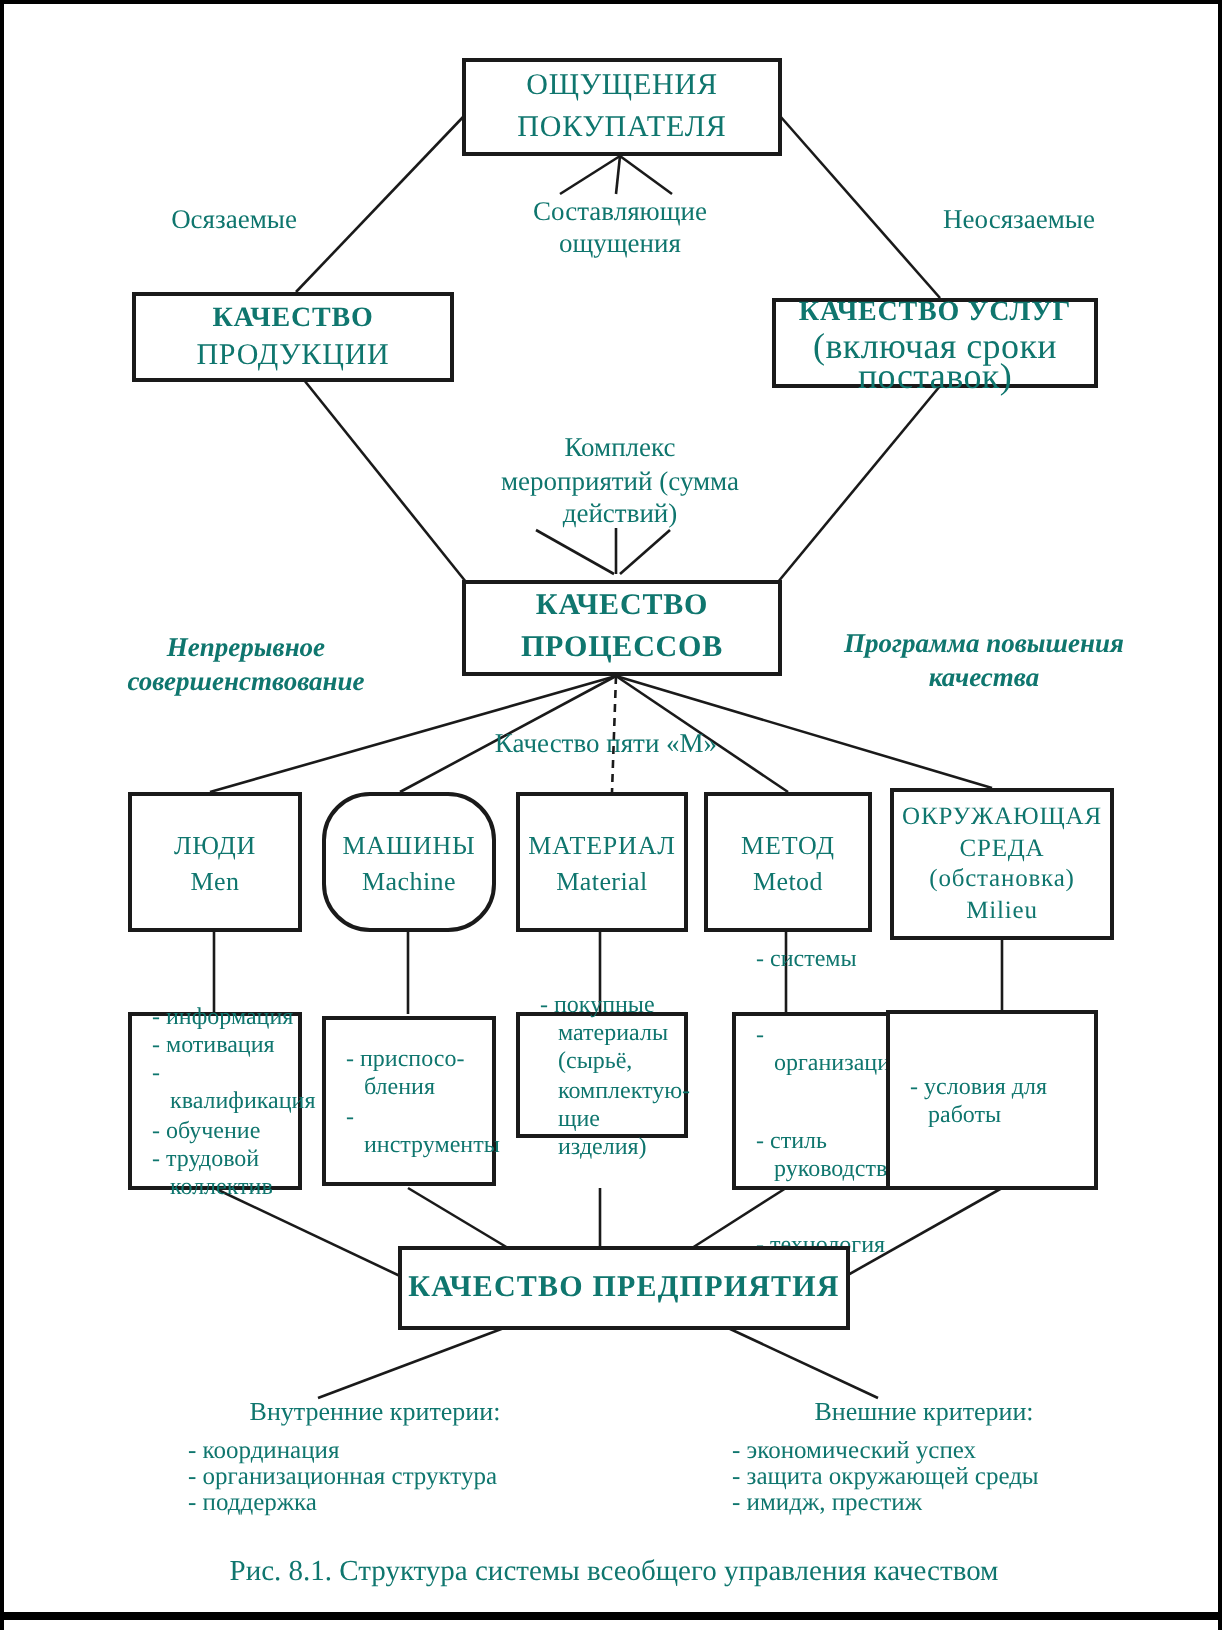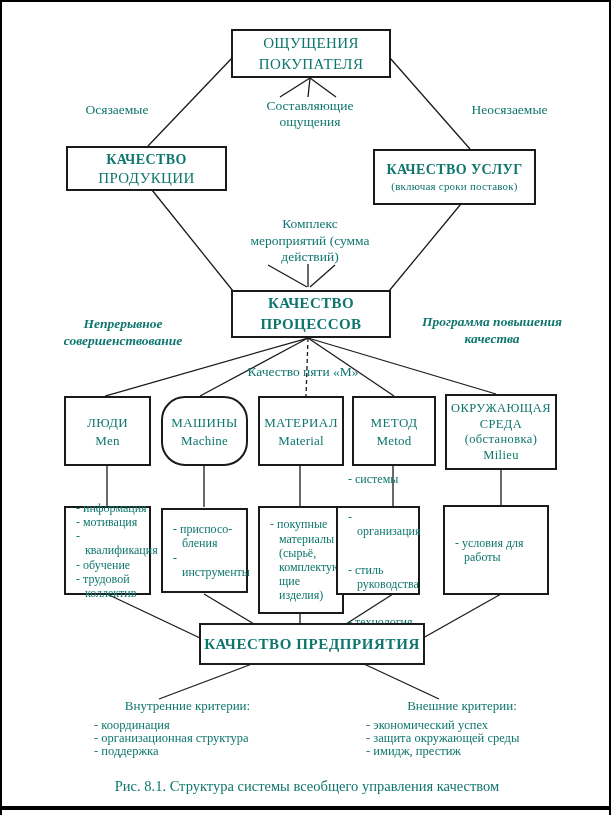--- a/index.html
+++ b/index.html
@@ -13,21 +13,21 @@
   svg.wires{position:absolute;left:0;top:0;z-index:1;}
   .box{
     position:absolute;z-index:2;border:2px solid #1a1a1a;background:#fff;box-sizing:border-box;
     display:flex;flex-direction:column;align-items:center;justify-content:center;
     text-align:center;letter-spacing:.4px;
   }
   .lbl{position:absolute;z-index:2;text-align:center;line-height:16px;font-size:13.5px;}
   .b{font-weight:bold;}
   .bi{font-weight:bold;font-style:italic;}
   .t15{font-size:15px;line-height:21px;}
-  .sub{font-size:11px;line-height:15px;letter-spacing:.2px;}
+  .sub{font-size:18px;line-height:15px;letter-spacing:.2px;}
   .mtitle{font-size:13px;line-height:16px;}
   .mlatin{font-size:13px;line-height:15px;letter-spacing:.2px;margin-top:2px;}
   .envtitle{font-size:12.5px;line-height:15.5px;}
   .listbox{
     position:absolute;z-index:2;border:2px solid #1a1a1a;background:#fff;box-sizing:border-box;
     display:flex;flex-direction:column;justify-content:center;
     padding:3px 2px 3px 6px;font-size:12px;line-height:14.2px;text-align:left;
   }
   .li{padding-left:13px;text-indent:-9px;}
   .li::before{content:"- ";}
@@ -87,21 +87,21 @@
   </div>
 
   <div class="lbl" style="left:65px;top:100px;width:100px;">Осязаемые</div>
   <div class="lbl" style="left:450px;top:100px;width:115px;">Неосязаемые</div>
   <div class="lbl" style="left:248px;top:96px;width:120px;">Составляющие ощущения</div>
 
   <div class="box" style="left:64px;top:144px;width:161px;height:45px;">
     <div class="b" style="font-size:14px;line-height:19px;">КАЧЕСТВО</div>
     <div class="t15" style="line-height:19px;">ПРОДУКЦИИ</div>
   </div>
-  <div class="box" style="left:371px;top:147px;width:163px;height:56px;">
+  <div class="box" style="left:384px;top:147px;width:163px;height:45px;">
     <div class="b" style="font-size:14px;line-height:19px;">КАЧЕСТВО УСЛУГ</div>
     <div class="sub">(включая сроки поставок)</div>
   </div>
 
   <div class="lbl" style="left:246px;top:214px;width:124px;line-height:16.5px;">Комплекс мероприятий (сумма действий)</div>
 
   <div class="box t15 b" style="left:229px;top:288px;width:160px;height:48px;">
     <div>КАЧЕСТВО</div>
     <div>ПРОЦЕССОВ</div>
   </div>
@@ -136,24 +136,24 @@
     <div class="li">информация</div>
     <div class="li">мотивация</div>
     <div class="li">квалификация</div>
     <div class="li">обучение</div>
     <div class="li">трудовой коллектив</div>
   </div>
   <div class="listbox" style="left:159px;top:506px;width:87px;height:85px;">
     <div class="li">приспосо-бления</div>
     <div class="li">инструменты</div>
   </div>
-  <div class="listbox" style="left:256px;top:504px;width:86px;height:108px;">
+  <div class="listbox" style="left:256px;top:504px;width:86px;height:63px;">
     <div class="li">покупные материалы (сырьё, комплектую-щие изделия)</div>
   </div>
-  <div class="listbox" style="left:334px;top:504px;width:84px;height:89px;gap:24px;">
+  <div class="listbox" style="left:364px;top:504px;width:84px;height:89px;gap:24px;">
     <div class="li">системы</div>
     <div class="li">организация</div>
     <div class="li">стиль руководства</div>
     <div class="li">технология</div>
   </div>
   <div class="listbox" style="left:441px;top:503px;width:106px;height:90px;">
     <div class="li">условия для работы</div>
   </div>
 
   <div class="box b t15" style="left:197px;top:621px;width:226px;height:42px;letter-spacing:.6px;">

